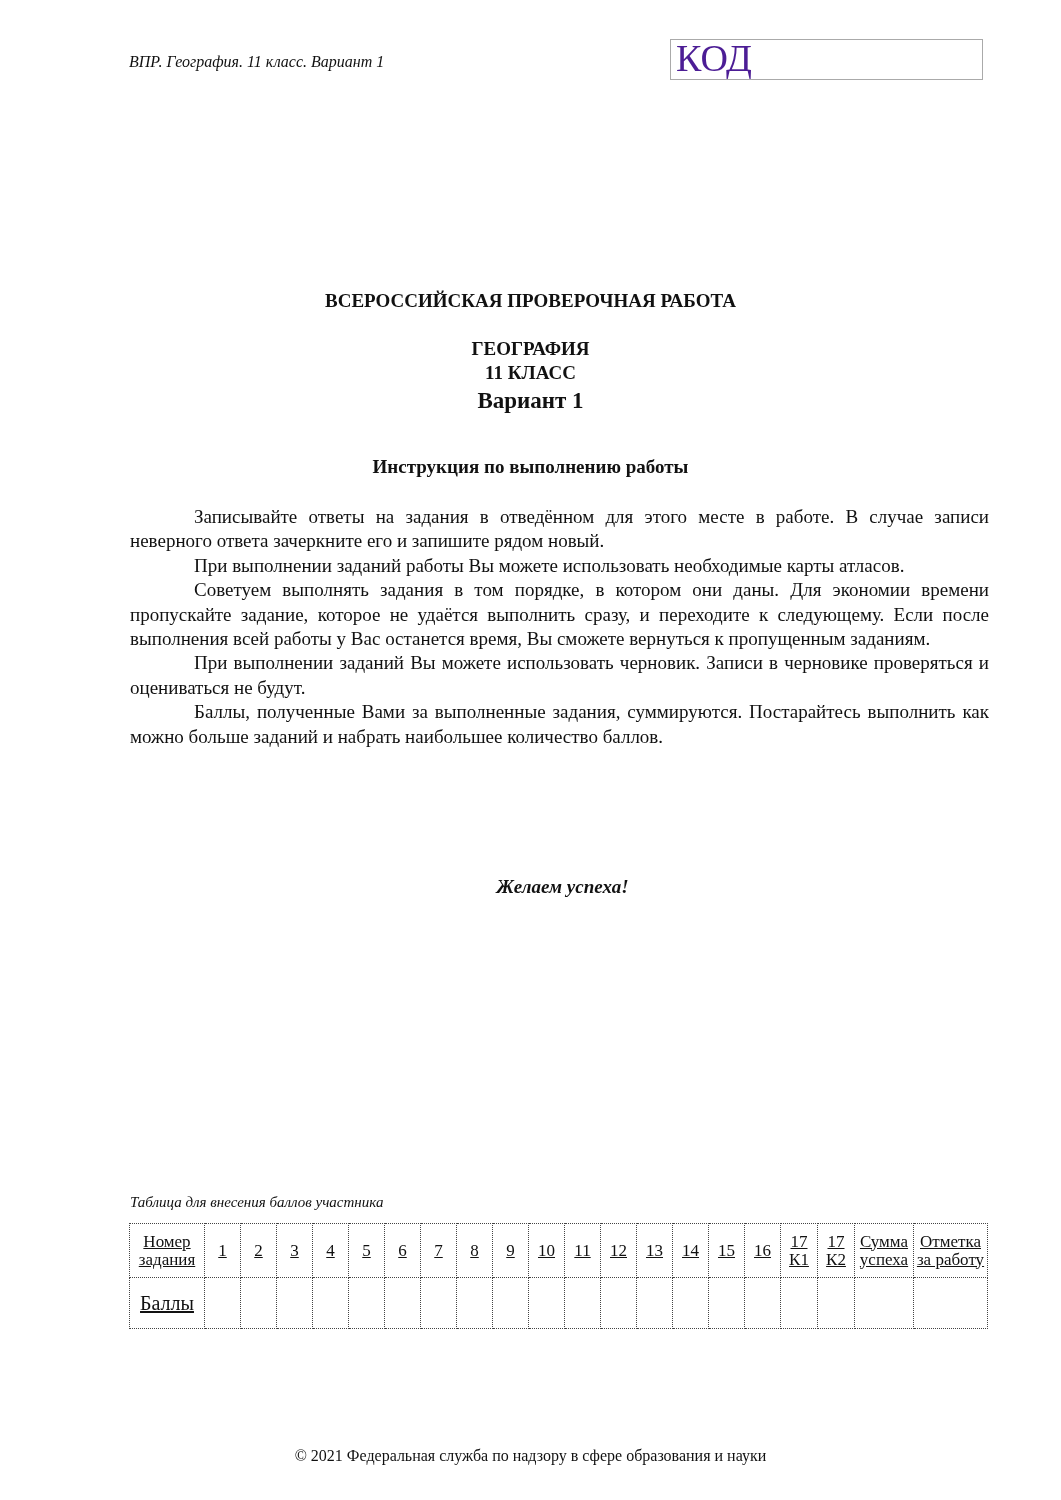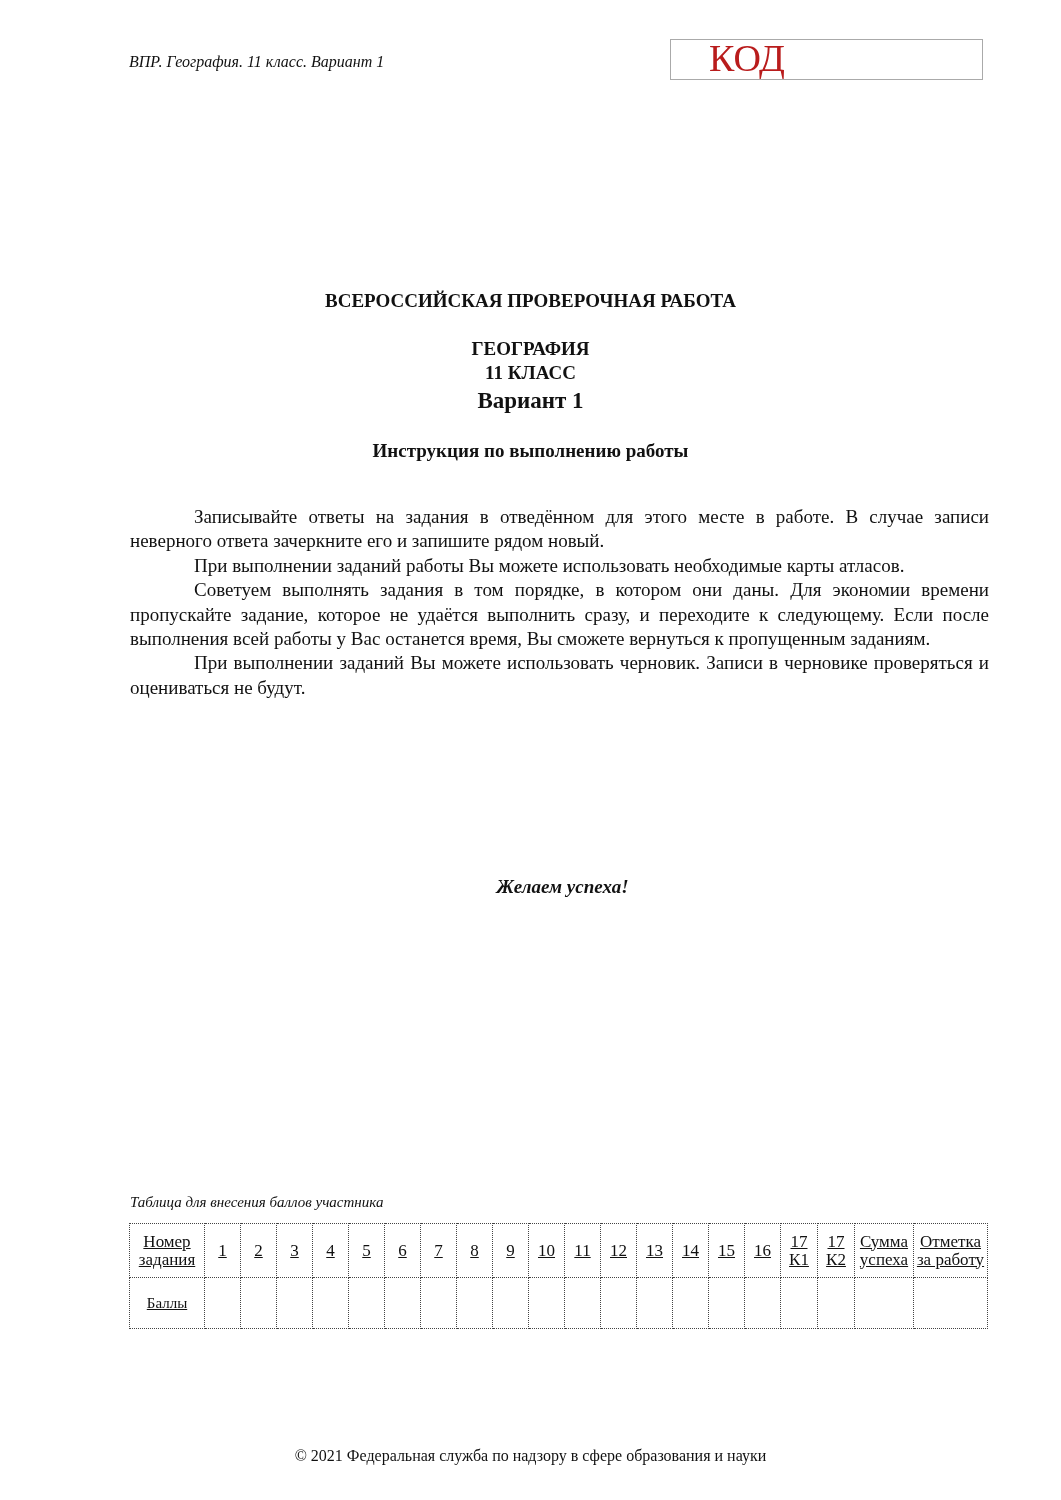--- a/index.html
+++ b/index.html
@@ -1,39 +1,39 @@
 <!DOCTYPE html>
 <html><head>
 <meta charset="utf-8">
 <style>
   html, body { margin: 0; padding: 0; background: #ffffff; }
   body { width: 1061px; height: 1500px; position: relative; overflow: hidden;
          font-family: "Liberation Serif", "DejaVu Serif", serif; color: #111; }
   .header-left { position: absolute; left: 129px; top: 53px; font-size: 16px; font-style: italic; }
   .code-box { position: absolute; left: 670px; top: 39px; width: 313px; height: 41px;
               border: 1.5px solid #aaa; box-sizing: border-box; }
-  .code-label { position: absolute; left: 5px; top: -4px; font-size: 38px; color: #b91c1c; line-height: 44px; margin-left: 33px; }
+  .code-label { position: absolute; left: 5px; top: -4px; font-size: 38px; color: #4c1d95; line-height: 44px; }
   .center { position: absolute; left: 0; width: 1061px; text-align: center; }
   .title-main { top: 290px; font-size: 19px; font-weight: bold; }
   .subject { top: 338px; font-size: 19px; font-weight: bold; }
   .grade { top: 362px; font-size: 19px; font-weight: bold; }
   .variant { top: 388px; font-size: 23px; font-weight: bold; }
-  .instr-title { top: 440px; font-size: 19px; font-weight: bold; }
+  .instr-title { top: 456px; font-size: 19px; font-weight: bold; }
   .body-text { position: absolute; left: 130px; width: 859px; top: 505px;
                font-size: 19px; line-height: 24.4px; text-align: justify; }
   .body-text p { margin: 0; text-indent: 64px; }
   .wish { top: 876px; font-size: 19px; font-weight: bold; font-style: italic; padding-left: 32px; }
   .table-caption { position: absolute; left: 130px; top: 1194px; font-size: 15px; font-style: italic; }
   table.scores { position: absolute; left: 129px; top: 1223px; border-collapse: collapse;
                  font-size: 16px; }
   table.scores td { border: 1px dotted #444; text-align: center; vertical-align: middle;
                     padding: 0; line-height: 18px; text-decoration: underline; }
   table.scores tr.r1 td { height: 53px; font-size: 17px; }
   table.scores tr.r2 td { height: 50px; }
-  table.scores td.hdr { width: 74px; font-size: 15px; }
+  table.scores td.hdr { width: 74px; font-size: 20px; }
   table.scores td.num { width: 35px; }
   table.scores td.k { width: 36px; }
   table.scores td.sum { width: 58px; font-size: 16px; }
   table.scores td.mark { width: 73px; font-size: 16px; }
   .footer { top: 1447px; font-size: 16px; }
 </style>
 </head>
 <body>
 
 <div class="header-left">ВПР. География. 11 класс. Вариант 1</div>
@@ -45,20 +45,21 @@
 <div class="center subject">ГЕОГРАФИЯ</div>
 <div class="center grade">11 КЛАСС</div>
 <div class="center variant">Вариант 1</div>
 <div class="center instr-title">Инструкция по выполнению работы</div>
 
 <div class="body-text">
   <p>Записывайте ответы на задания в отведённом для этого месте в работе. В случае записи неверного ответа зачеркните его и запишите рядом новый.</p>
   <p>При выполнении заданий работы Вы можете использовать необходимые карты атласов.</p>
   <p>Советуем выполнять задания в том порядке, в котором они даны. Для экономии времени пропускайте задание, которое не удаётся выполнить сразу, и переходите к следующему. Если после выполнения всей работы у Вас останется время, Вы сможете вернуться к пропущенным заданиям.</p>
   <p>При выполнении заданий Вы можете использовать черновик. Записи в черновике проверяться и оцениваться не будут.</p>
+  <p>Баллы, полученные Вами за выполненные задания, суммируются. Постарайтесь выполнить как можно больше заданий и набрать наибольшее количество баллов.</p>
 </div>
 
 <div class="center wish">Желаем успеха!</div>
 
 <div class="table-caption">Таблица для внесения баллов участника</div>
 
 <table class="scores">
   <tbody>
       <tr class="r1">
     <td class="hdr">

